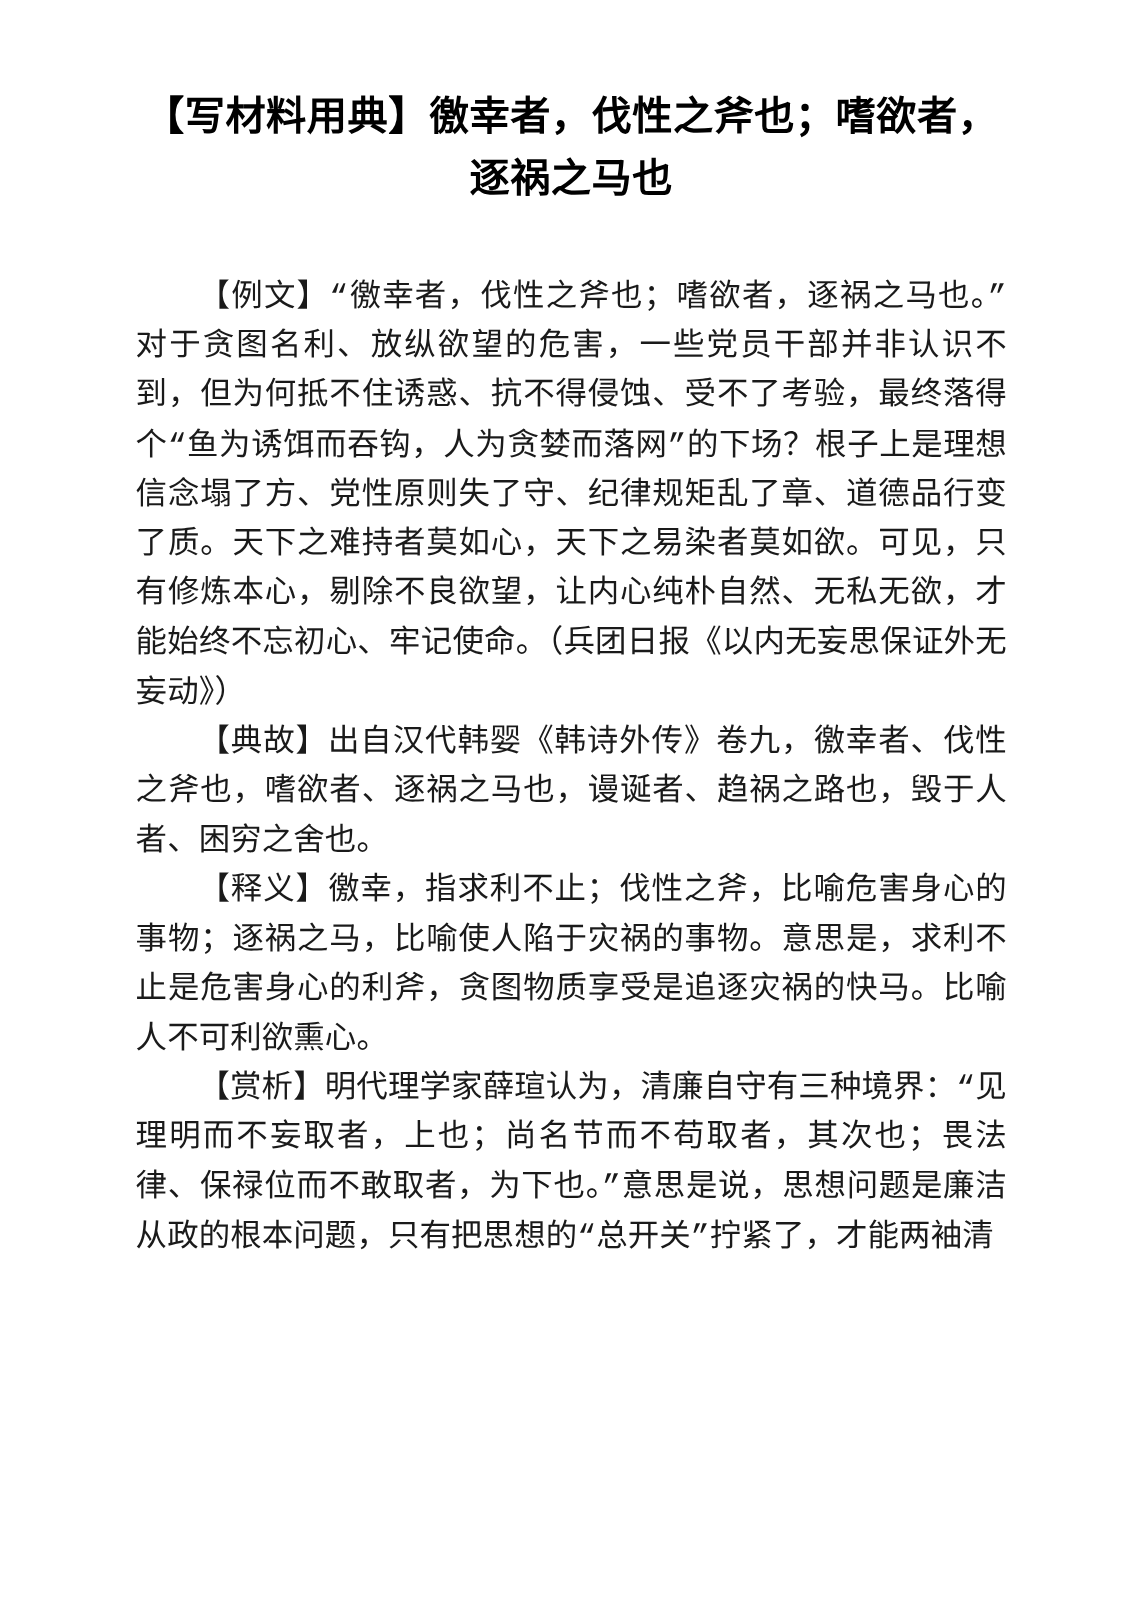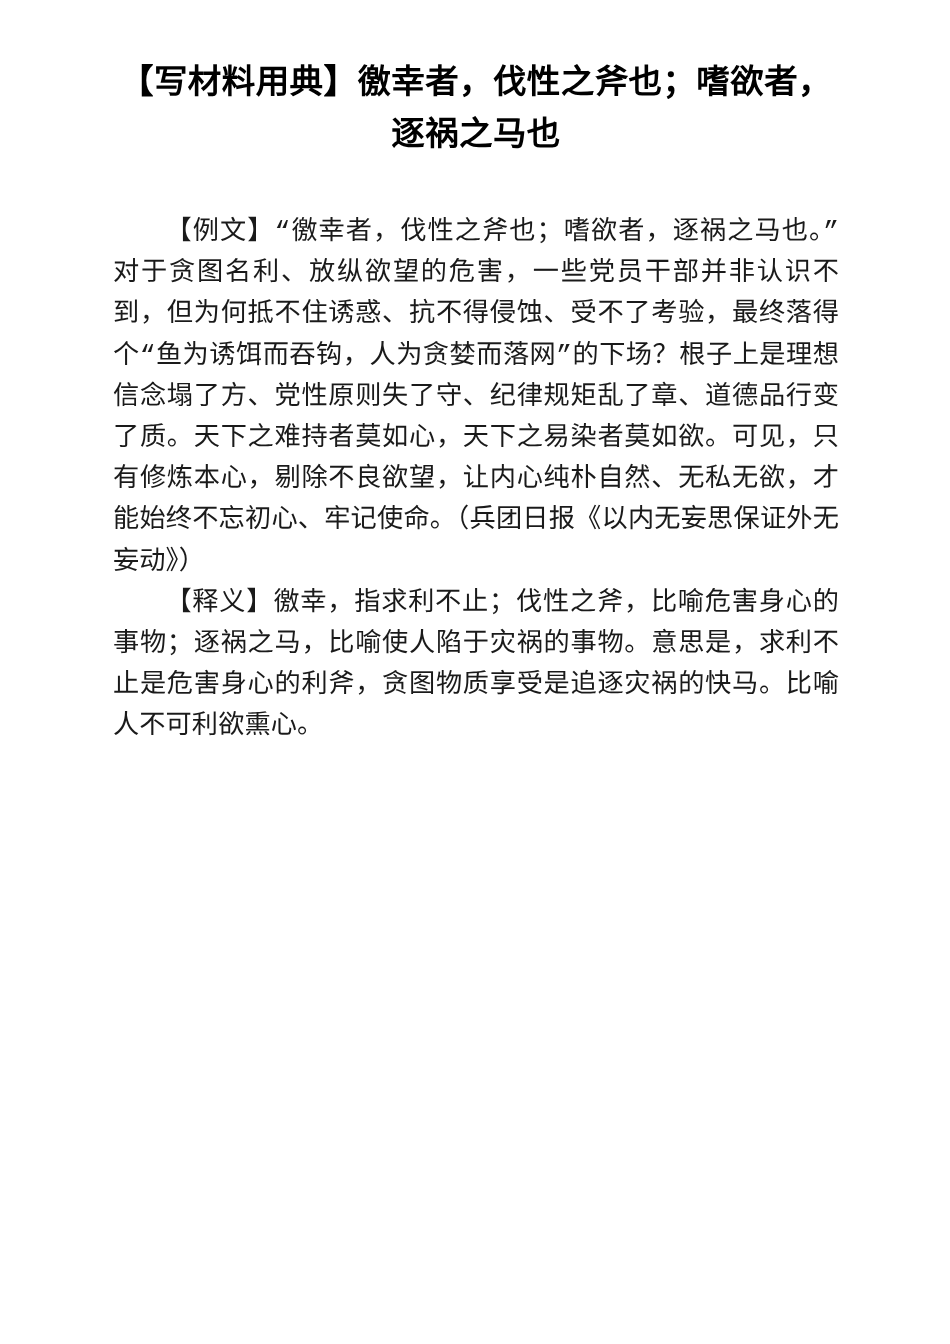--- a/index.html
+++ b/index.html
@@ -21,21 +21,21 @@
     box-sizing: border-box;
   }
   .content {
     position: absolute;
     left: 113px;
     top: 0;
     width: 726px;
   }
   .doc-title {
     margin: 0;
-    padding-top: 56px;
+    padding-top: 72px;
     font-family: "Liberation Serif", "DejaVu Serif", serif;
     font-weight: bold;
     font-size: 33.5px;
     line-height: 52px;
     letter-spacing: 0.4px;
     text-align: center;
     color: #000000;
     white-space: pre-wrap;
   }
   .body-block {
@@ -62,17 +62,19 @@
 </head>
 <body>
 
 <div class="page">
   <div class="content">
 
     <h1 class="doc-title">【写材料用典】徼幸者，伐性之斧也；嗜欲者，逐祸之马也</h1>
 
     <div class="body-block">
       <p class="para">【例文】“徼幸者，伐性之斧也；嗜欲者，逐祸之马也。”对于贪图名利、放纵欲望的危害，一些党员干部并非认识不到，但为何抵不住诱惑、抗不得侵蚀、受不了考验，最终落得个“鱼为诱饵而吞钩，人为贪婪而落网”的下场？根子上是理想信念塌了方、党性原则失了守、纪律规矩乱了章、道德品行变了质。天下之难持者莫如心，天下之易染者莫如欲。可见，只有修炼本心，剔除不良欲望，让内心纯朴自然、无私无欲，才能始终不忘初心、牢记使命。（兵团日报《以内无妄思保证外无妄动》）</p>
+      <p class="para">【典故】出自汉代韩婴《韩诗外传》卷九，徼幸者、伐性之斧也，嗜欲者、逐祸之马也，谩诞者、趋祸之路也，毁于人者、困穷之舍也。</p>
       <p class="para">【释义】徼幸，指求利不止；伐性之斧，比喻危害身心的事物；逐祸之马，比喻使人陷于灾祸的事物。意思是，求利不止是危害身心的利斧，贪图物质享受是追逐灾祸的快马。比喻人不可利欲熏心。</p>
+      <p class="para">【赏析】明代理学家薛瑄认为，清廉自守有三种境界：“见理明而不妄取者，上也；尚名节而不苟取者，其次也；畏法律、保禄位而不敢取者，为下也。”意思是说，思想问题是廉洁从政的根本问题，只有把思想的“总开关”拧紧了，才能两袖清</p>
     </div>
 
   </div>
 </div>
 
 </body></html>

